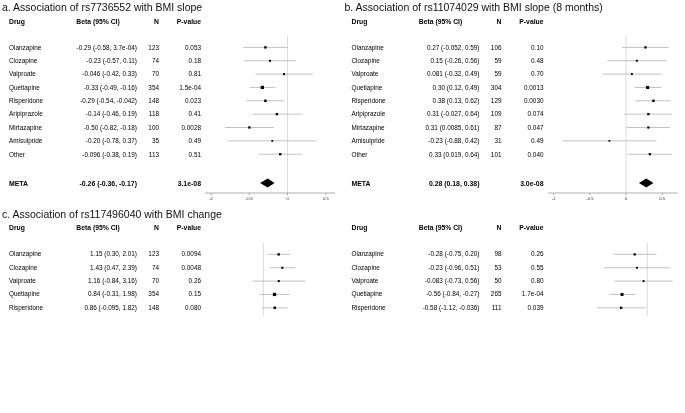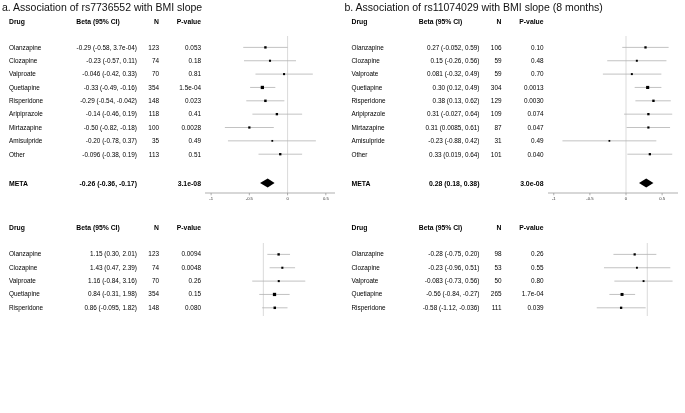--- a/index.html
+++ b/index.html
@@ -226,20 +226,21 @@
         <line x1="47.88888888888889" x2="47.88888888888889" y1="193" y2="195.3" stroke="#8c8c8c" stroke-width="0.7"></line>
         <text x="47.88888888888889" y="199.5" text-anchor="middle" font-size="4.2">-0.5</text>
         <line x1="84" x2="84" y1="193" y2="195.3" stroke="#8c8c8c" stroke-width="0.7"></line>
         <text x="84" y="199.5" text-anchor="middle" font-size="4.2">0</text>
         <line x1="120.11111111111111" x2="120.11111111111111" y1="193" y2="195.3" stroke="#8c8c8c" stroke-width="0.7"></line>
         <text x="120.11111111111111" y="199.5" text-anchor="middle" font-size="4.2">0.5</text>
       </svg>
   </section>
 
   <section class="panel">
+    <h2 class="panel-title">c. Association of rs117496040 with BMI change</h2>
     <div class="thead">
       <span class="c-drug">Drug</span>
       <span class="c-beta">Beta (95% CI)</span>
       <span class="c-n">N</span>
       <span class="c-p">P-value</span>
     </div>
     <div class="rows">
         <div class="row" style="top: 40.7px;">
           <span class="c-drug">Olanzapine</span>
           <span class="c-beta">1.15 (0.30, 2.01)</span>

